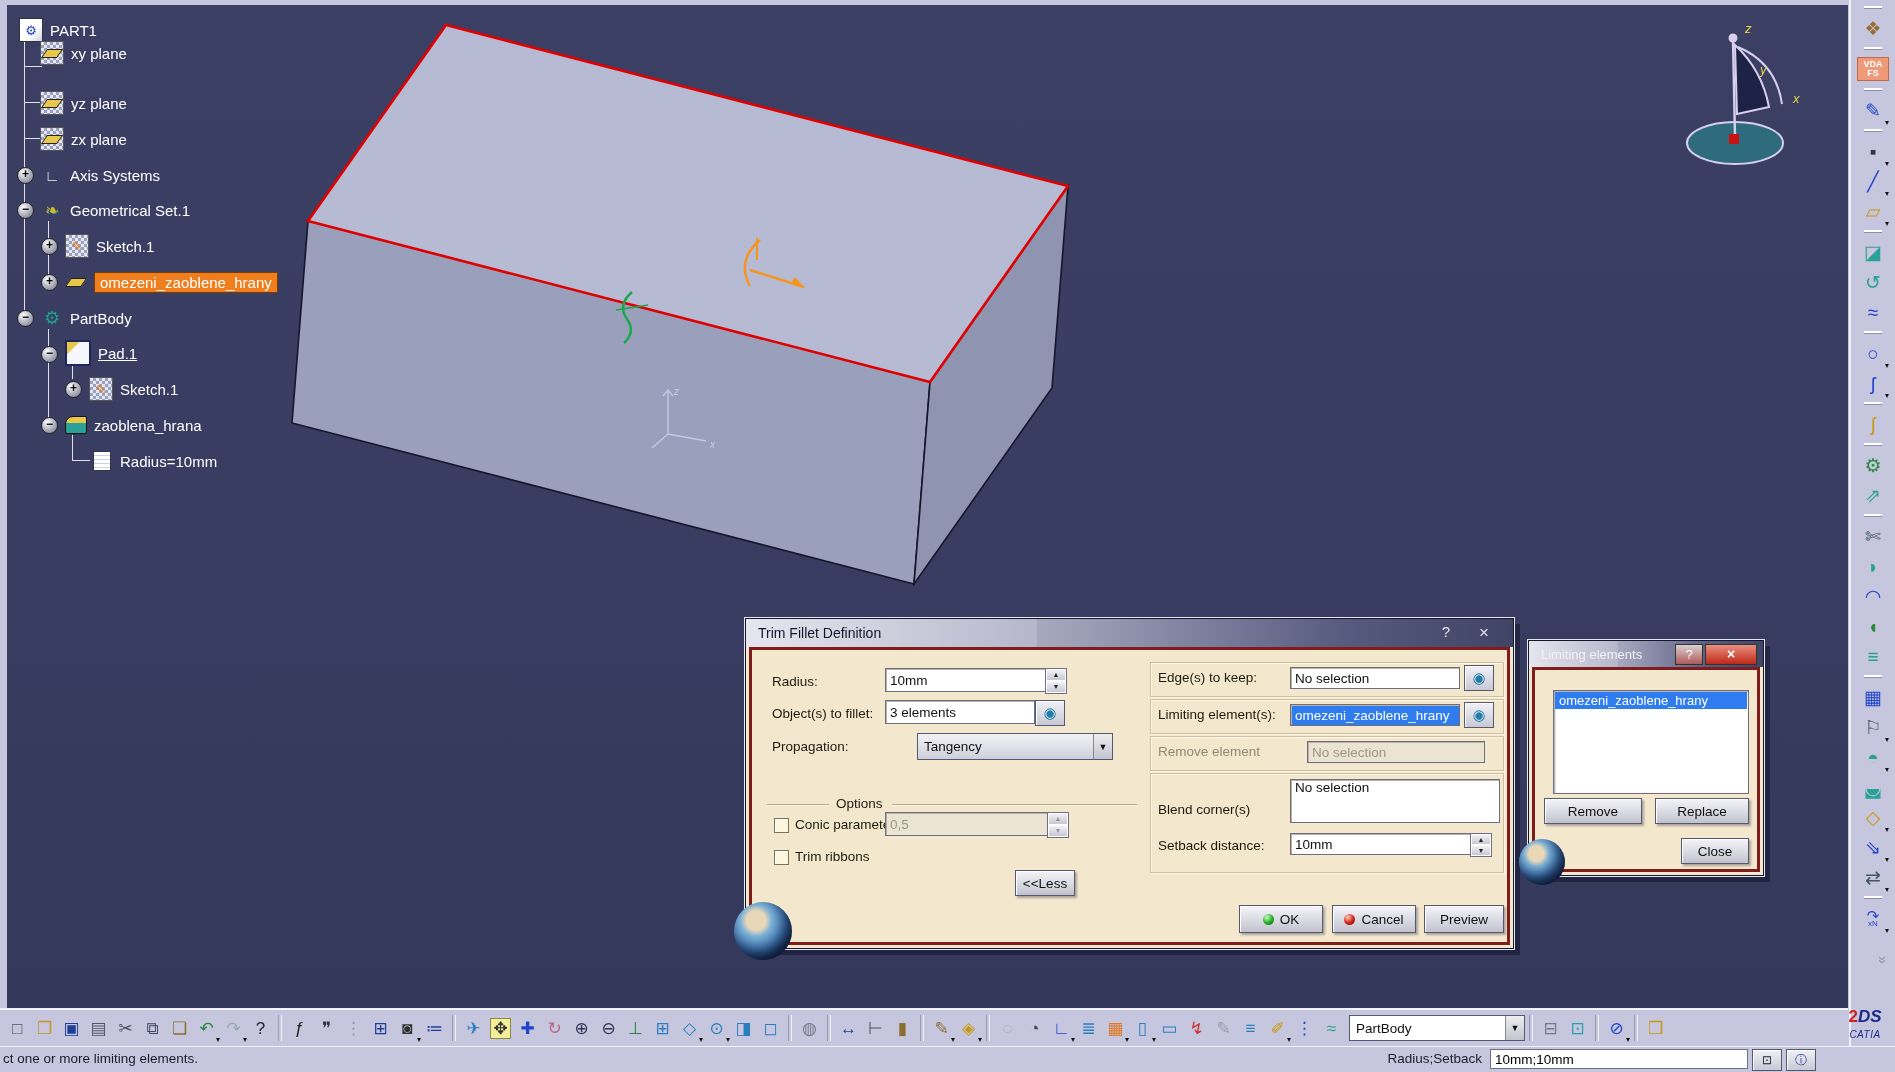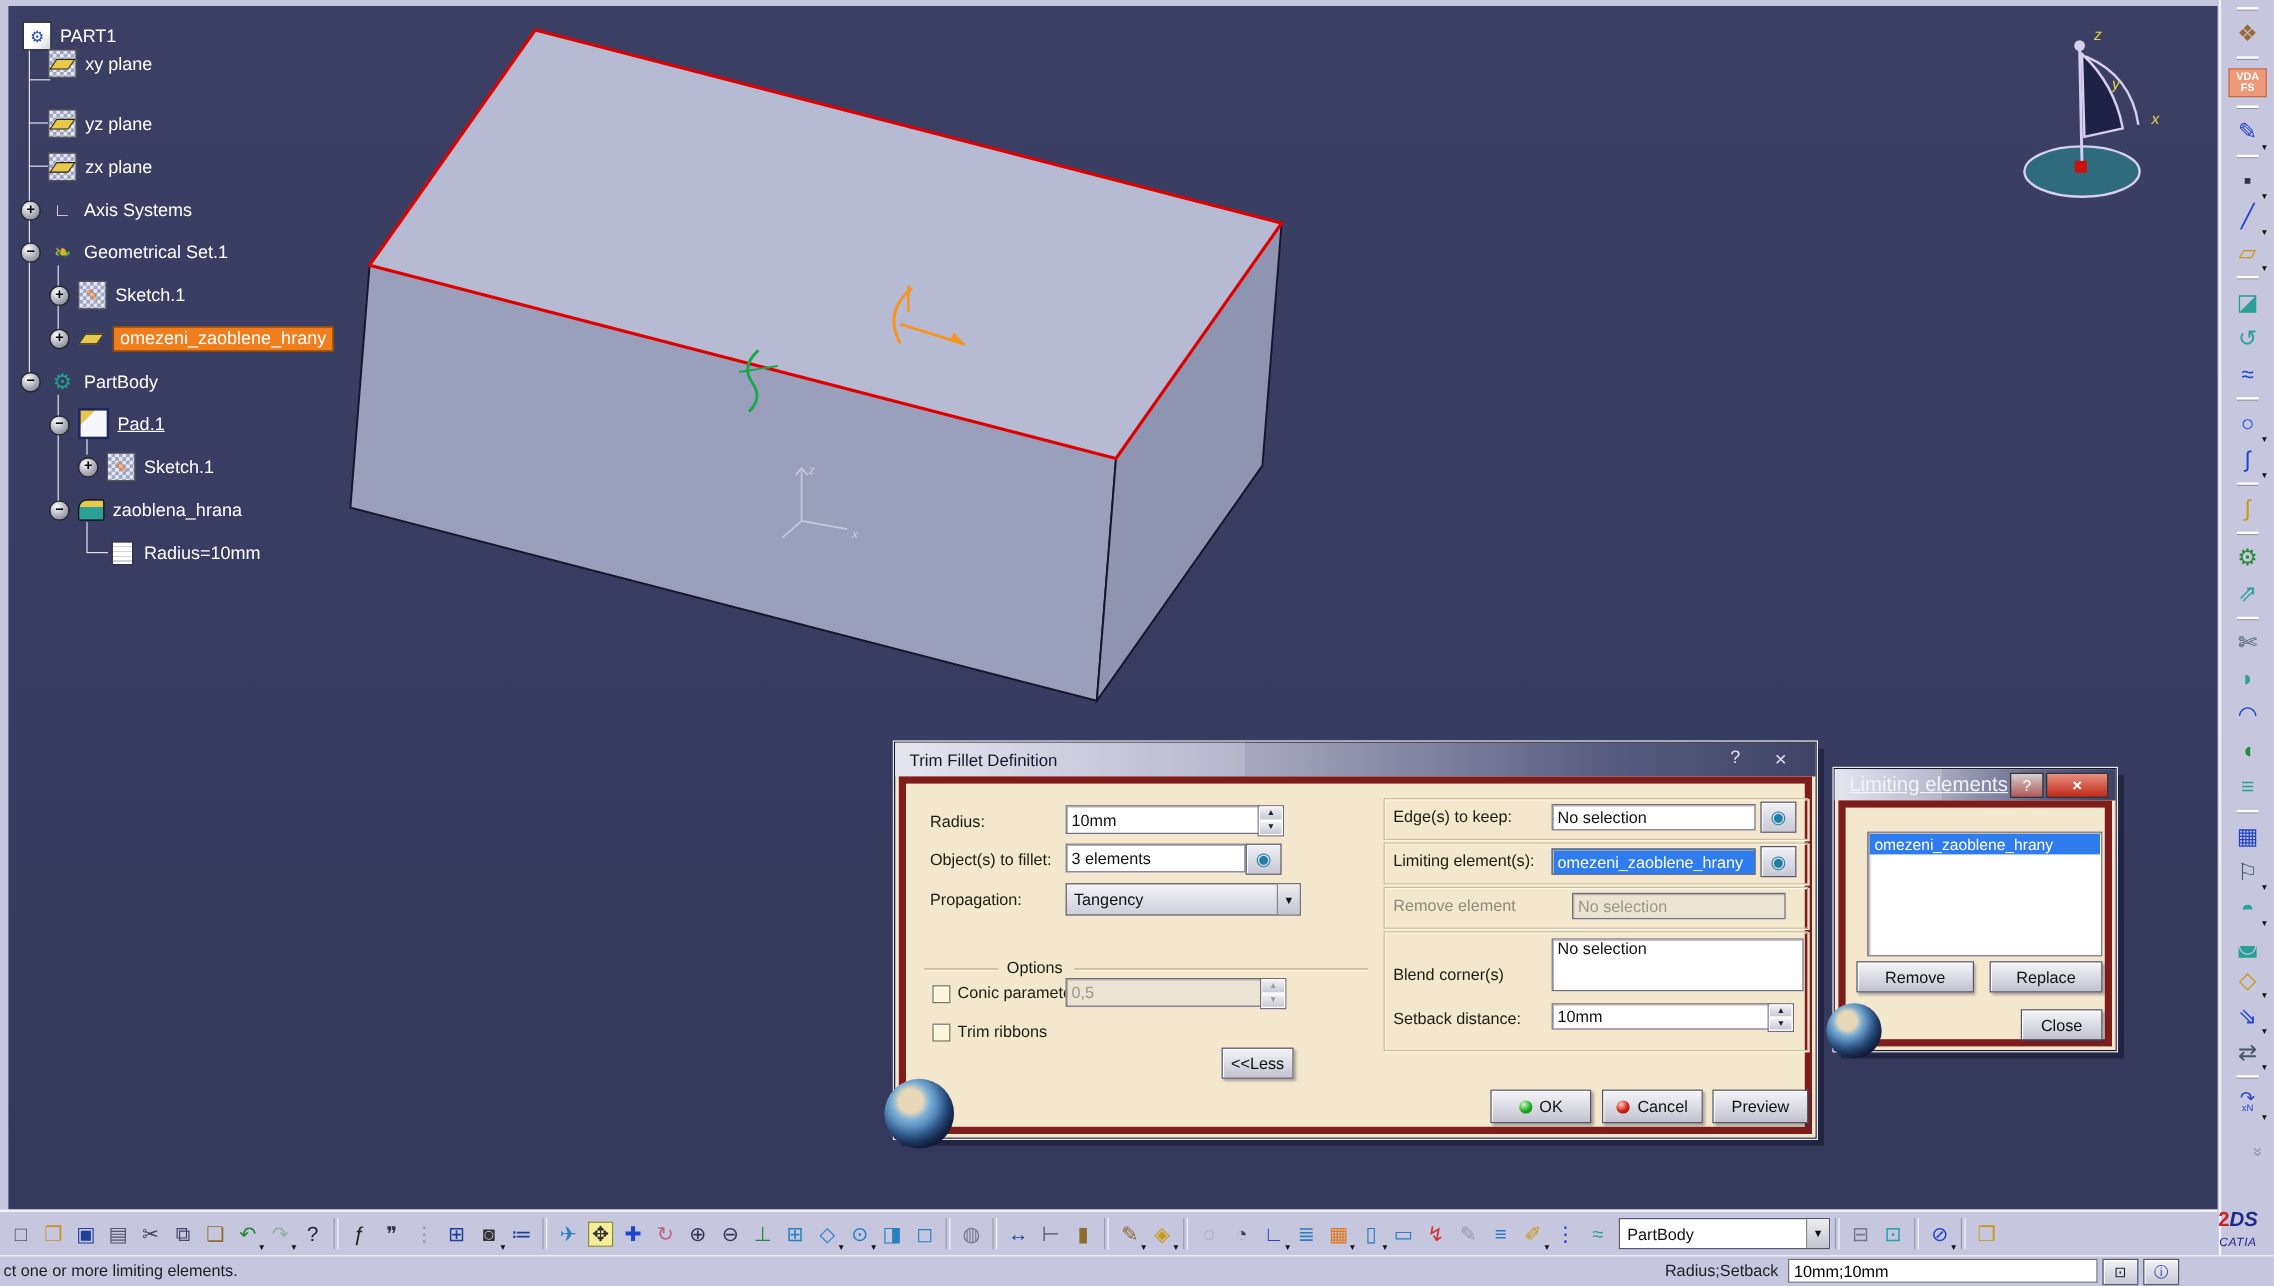--- a/index.html
+++ b/index.html
@@ -27,21 +27,21 @@
   .i-formula{width:16px;height:18px;background:repeating-linear-gradient(180deg,#fff 0 3px,#c8d2e8 3px 4px);border:1px solid #334;}
   .hl-orange{background:#ef7f1e;border:1px solid #7a3c00;padding:1px 5px;color:#fff;}
   .u{text-decoration:underline;}
   
   .win{position:absolute;border:1px solid #14162c;outline:1px solid #e8e8f2;
     box-shadow:6px 6px 0 rgba(12,14,34,.45);background:#f3e7cd;}
   .titlebar{height:28px;background:linear-gradient(90deg,#e6e6ef 0%,#b5b6ca 38%,#5c608424 0),linear-gradient(90deg,#e2e2ec 0%,#b0b1c6 40%,#565a7e 78%,#3b3f60 100%);
     display:flex;align-items:center;color:#14162c;font-size:14px;position:relative;}
   .titlebar .ttl{padding-left:12px;}
   .dlg-help,.dlg-close{position:absolute;top:4px;color:#e4e4f0;font-size:15px;width:22px;text-align:center;cursor:default;}
-  .content{position:absolute;left:3px;right:3px;bottom:3px;top:28px;background:#f3e7cd;border:6px solid #7f1d1d;}
+  .content{position:absolute;left:3px;right:3px;bottom:3px;top:28px;background:#f3e7cd;border:3px solid #7f1d1d;}
   .lbl{position:absolute;color:#1c1c10;font-size:13.5px;white-space:nowrap;}
   .lbl.dis{color:#8e8b79;}
   .fld{position:absolute;background:#fff;border:1px solid #6e6e80;box-shadow:inset 1px 1px 0 #b9b2a0;
     font-size:13.5px;color:#111;padding:0 4px;font-family:"Liberation Sans",sans-serif;}
   .fld.dis{background:#ece4d2;color:#9a9788;}
   .fld.sel{background:#2e7cee;color:#fff;}
   .frame{position:absolute;border:1px solid #cdbfa0;box-shadow:inset 1px 1px 0 #fff8e8, 1px 1px 0 #fff8e8;}
   .btn{position:absolute;background:linear-gradient(180deg,#f4f4f8,#d2d2dc 70%,#c2c2cf);
     border:1px solid #55586e;box-shadow:inset 1px 1px 0 #fff,2px 2px 2px rgba(40,40,60,.35);
     font-size:13.5px;color:#111;display:flex;align-items:center;justify-content:center;gap:6px;cursor:default;}
@@ -50,21 +50,21 @@
   .dot.r{background:radial-gradient(circle at 35% 30%,#ffc8c0,#cc2212 55%,#7a0a08);}
   .spin{position:absolute;width:20px;display:flex;flex-direction:column;border:1px solid #6e6e80;}
   .spin b{flex:1;background:linear-gradient(180deg,#f0f0f5,#c8c8d4);border:1px solid #fff;
     font-size:7px;line-height:9px;color:#222;text-align:center;font-weight:normal;}
   .spin.dis b{color:#999;}
   .ibtn{position:absolute;background:linear-gradient(180deg,#f0f0f5,#c9c9d6);border:1px solid #55586e;
     box-shadow:inset 1px 1px 0 #fff;display:flex;align-items:center;justify-content:center;font-size:15px;}
   .chk{position:absolute;width:13px;height:13px;background:#fdf6dc;border:1px solid #77745e;box-shadow:inset 1px 1px 0 #fff;}
   .optsep{position:absolute;height:1px;background:#b5a988;box-shadow:0 1px 0 #fff8e8;}
   .combo{position:absolute;background:linear-gradient(180deg,#f2f2f6,#cfcfdb);border:1px solid #55586e;
-    display:flex;align-items:center;font-size:13.5px;color:#111;padding-left:6px;}
+    display:flex;align-items:center;font-size:13.5px;color:#111;padding-left:6px;margin-left:32px;}
   .combo .arr{margin-left:auto;width:18px;align-self:stretch;display:flex;align-items:center;justify-content:center;
     background:linear-gradient(180deg,#eee,#c4c4d2);border-left:1px solid #888;font-size:9px;color:#111;}
   .planet{position:absolute;width:58px;height:58px;border-radius:50%;
     background:radial-gradient(circle at 38% 32%,#e8d8b8 0 18%,#7ab0d8 30%,#3a6ea8 55%,#16294a 80%);
     box-shadow:inset -6px -8px 12px rgba(0,0,20,.5);}
   .listbox{position:absolute;background:#fff;border:1px solid #6e6e80;box-shadow:inset 1px 1px 2px #999;}
   .listbox .sel-item{background:#2e7cee;color:#fff;font-size:13px;padding:1px 4px;margin:1px;}
   
   #right-toolbar{position:absolute;right:0;top:0;width:46px;height:1046px;background:#c6c7df;
     border-left:2px solid #f2f2fa;display:flex;flex-direction:column;align-items:center;padding-top:2px;box-sizing:border-box;}
@@ -306,21 +306,21 @@
         </div>
         <div class="btn" style="left:672px;top:255px;width:78px;height:26px;">
           <span>Preview</span>
         </div>
         <div class="planet" style="left:-18px;bottom:-18px;"></div>
       </div>
     </div>
 
     <div class="win" style="left:1521px;top:635px;width:234px;height:234px;">
       <div class="titlebar" style="height:26px;">
-        <span class="ttl" style="color:#f2f2f8;font-size:17px;text-decoration:underline;">Limiting elements</span>
+        <span class="ttl" style="color:#f2f2f8;font-size:13px;">Limiting elements</span>
         <span class="dlg-help" style="right:60px;top:3px;width:26px;height:19px;background:linear-gradient(180deg,#d8d0d0,#b05858);border:1px solid #333;color:#fff;font-size:13px;line-height:19px;">?</span>
         <span class="dlg-close" style="right:6px;top:3px;width:50px;height:19px;background:linear-gradient(180deg,#e89080,#c02818);border:1px solid #333;color:#fff;font-size:14px;line-height:19px;font-weight:bold;">×</span>
       </div>
       <div class="content" style="top:26px;">
         <div class="listbox" style="left:18px;top:20px;width:194px;height:102px;">
           <div class="sel-item">omezeni_zaoblene_hrany</div>
         </div>
         <div class="btn" style="left:9px;top:128px;width:96px;height:24px;">Remove</div>
         <div class="btn" style="left:120px;top:128px;width:92px;height:24px;">Replace</div>
         <div class="btn" style="left:146px;top:168px;width:66px;height:24px;">Close</div>

